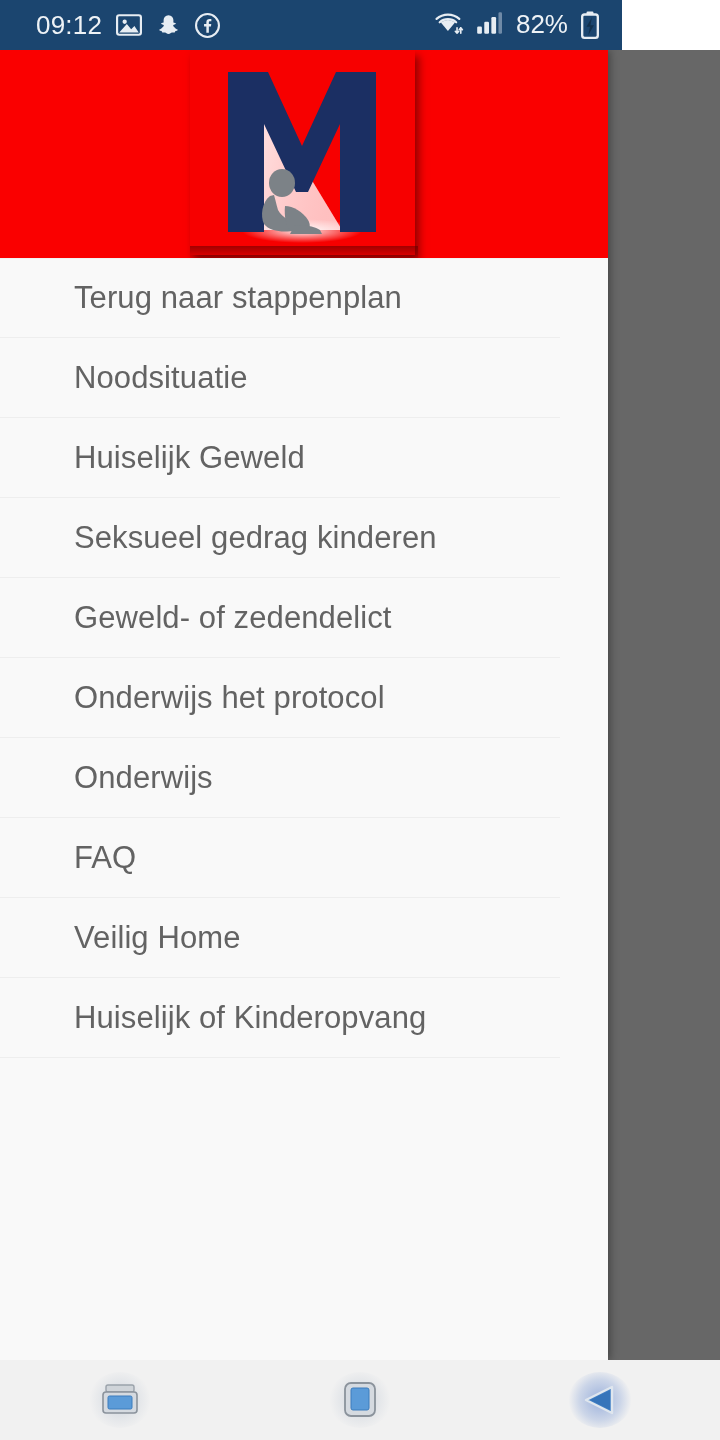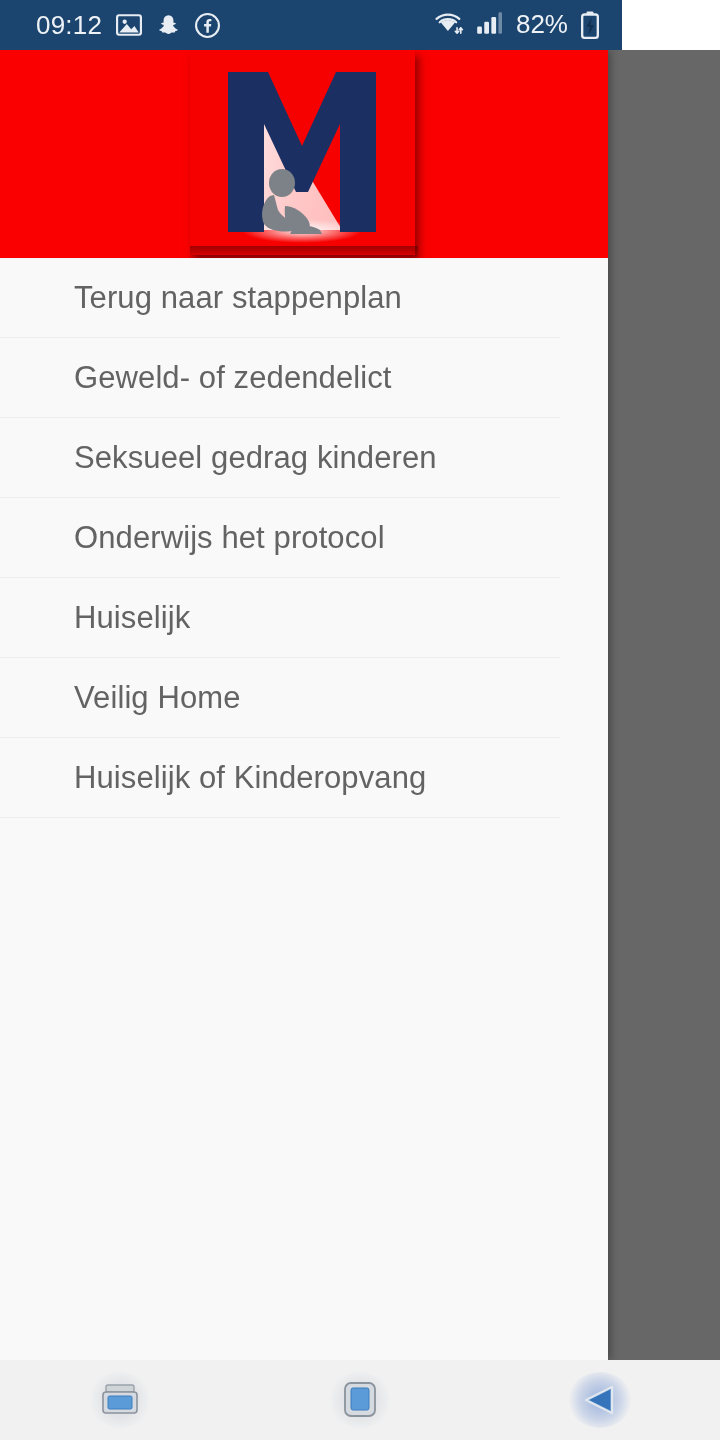--- a/index.html
+++ b/index.html
@@ -239,30 +239,39 @@
       </svg>
 
       <div class="header-shadow"></div>
     </div>
 
     <div class="menu-list" id="menu-list">
         <div class="menu-item">
           <span class="menu-item-label">Terug naar stappenplan</span>
         </div>
         <div class="menu-item">
+          <span class="menu-item-label">Noodsituatie</span>
+        </div>
+        <div class="menu-item">
+          <span class="menu-item-label">Huiselijk Geweld</span>
+        </div>
+        <div class="menu-item">
+          <span class="menu-item-label">Seksueel gedrag kinderen</span>
+        </div>
+        <div class="menu-item">
           <span class="menu-item-label">Geweld- of zedendelict</span>
         </div>
         <div class="menu-item">
-          <span class="menu-item-label">Seksueel gedrag kinderen</span>
-        </div>
-        <div class="menu-item">
           <span class="menu-item-label">Onderwijs het protocol</span>
         </div>
         <div class="menu-item">
-          <span class="menu-item-label">Huiselijk</span>
+          <span class="menu-item-label">Onderwijs</span>
+        </div>
+        <div class="menu-item">
+          <span class="menu-item-label">FAQ</span>
         </div>
         <div class="menu-item">
           <span class="menu-item-label">Veilig Home</span>
         </div>
         <div class="menu-item">
           <span class="menu-item-label">Huiselijk of Kinderopvang</span>
         </div>
       </div>
   </div>
 

